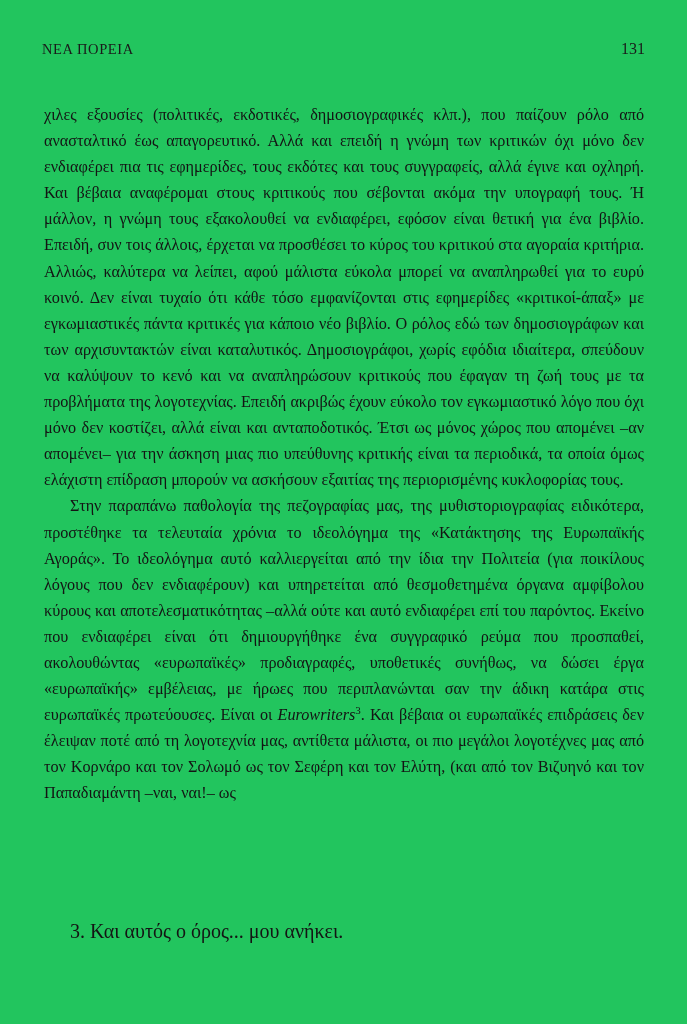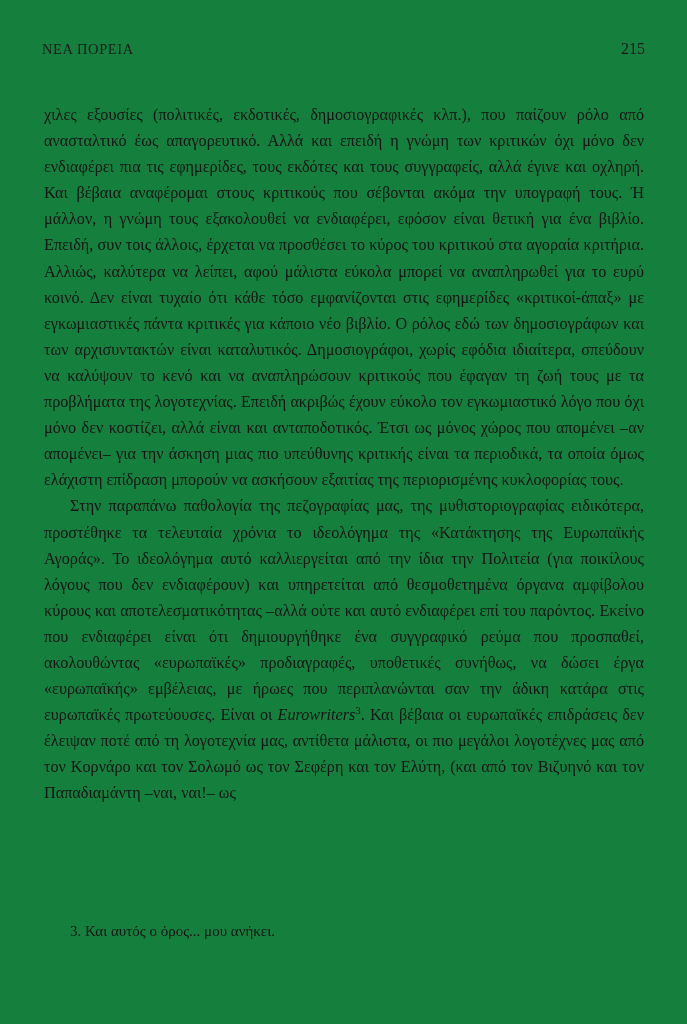--- a/index.html
+++ b/index.html
@@ -13,21 +13,21 @@
     font-family: "Liberation Serif", serif;
     color: #1a1a1a;
     position: relative;
     overflow: hidden;
   }
   .page {
     position: absolute;
     top: 0; left: 0;
     width: 687px;
     height: 1024px;
-    background: #15803d;
+    background: #22c55e;
   }
   .header {
     position: absolute;
     top: 40px;
     left: 42px;
     right: 42px;
     display: flex;
     justify-content: space-between;
     align-items: baseline;
   }
@@ -62,37 +62,37 @@
   sup {
     font-size: 0.68em;
     vertical-align: super;
     line-height: 0;
   }
   .footnote-area {
     position: absolute;
     left: 44px;
     width: 600px;
     top: 920px;
-    font-size: 15px;
+    font-size: 20px;
     line-height: 22px;
     color: #141414;
   }
   .footnote-area p {
     margin: 0;
     text-indent: 26px;
   }
 </style>
 </head>
 <body>
 
 <div class="page">
 
   <div class="header">
     <div class="running-head">ΝΕΑ ΠΟΡΕΙΑ</div>
-    <div class="page-number">215</div>
+    <div class="page-number">131</div>
   </div>
 
   <div class="body-text">
     <p>χιλες εξουσίες (πολιτικές, εκδοτικές, δημοσιογραφικές κλπ.), που παίζουν ρόλο από ανασταλτικό έως απαγορευτικό. Αλλά και επειδή η γνώμη των κριτικών όχι μόνο δεν ενδιαφέρει πια τις εφημερίδες, τους εκδότες και τους συγγραφείς, αλλά έγινε και οχληρή. Και βέβαια αναφέρομαι στους κριτικούς που σέβονται ακόμα την υπογραφή τους. Ή μάλλον, η γνώμη τους εξακολουθεί να ενδιαφέρει, εφόσον είναι θετική για ένα βιβλίο. Επειδή, συν τοις άλλοις, έρχεται να προσθέσει το κύρος του κριτικού στα αγοραία κριτήρια. Αλλιώς, καλύτερα να λείπει, αφού μάλιστα εύκολα μπορεί να αναπληρωθεί για το ευρύ κοινό. Δεν είναι τυχαίο ότι κάθε τόσο εμφανίζονται στις εφημερίδες «κριτικοί-άπαξ» με εγκωμιαστικές πάντα κριτικές για κάποιο νέο βιβλίο. Ο ρόλος εδώ των δημοσιογράφων και των αρχισυντακτών είναι καταλυτικός. Δημοσιογράφοι, χωρίς εφόδια ιδιαίτερα, σπεύδουν να καλύψουν το κενό και να αναπληρώσουν κριτικούς που έφαγαν τη ζωή τους με τα προβλήματα της λογοτεχνίας. Επειδή ακριβώς έχουν εύκολο τον εγκωμιαστικό λόγο που όχι μόνο δεν κοστίζει, αλλά είναι και ανταποδοτικός. Έτσι ως μόνος χώρος που απομένει –αν απομένει– για την άσκηση μιας πιο υπεύθυνης κριτικής είναι τα περιοδικά, τα οποία όμως ελάχιστη επίδραση μπορούν να ασκήσουν εξαιτίας της περιορισμένης κυκλοφορίας τους.</p>
     <p class="indent"><span>Στην παραπάνω παθολογία της πεζογραφίας μας, της μυθιστοριογραφίας ειδικότερα, προστέθηκε τα τελευταία χρόνια το ιδεολόγημα της «Κατάκτησης της Ευρωπαϊκής Αγοράς». Το ιδεολόγημα αυτό καλλιεργείται από την ίδια την Πολιτεία (για ποικίλους λόγους που δεν ενδιαφέρουν) και υπηρετείται από θεσμοθετημένα όργανα αμφίβολου κύρους και αποτελεσματικότητας –αλλά ούτε και αυτό ενδιαφέρει επί του παρόντος. Εκείνο που ενδιαφέρει είναι ότι δημιουργήθηκε ένα συγγραφικό ρεύμα που προσπαθεί, ακολουθώντας «ευρωπαϊκές» προδιαγραφές, υποθετικές συνήθως, να δώσει έργα «ευρωπαϊκής» εμβέλειας, με ήρωες που περιπλανώνται σαν την άδικη κατάρα στις ευρωπαϊκές πρωτεύουσες. Είναι οι </span><span class="ital">Eurowriters</span><sup>3</sup><span>. Και βέβαια οι ευρωπαϊκές επιδράσεις δεν έλειψαν ποτέ από τη λογοτεχνία μας, αντίθετα μάλιστα, οι πιο μεγάλοι λογοτέχνες μας από τον Κορνάρο και τον Σολωμό ως τον Σεφέρη και τον Ελύτη, (και από τον Βιζυηνό και τον Παπαδιαμάντη –ναι, ναι!– ως</span></p>
   </div>
 
   <div class="footnote-area">
     <p>3. Και αυτός ο όρος... μου ανήκει.</p>
   </div>

